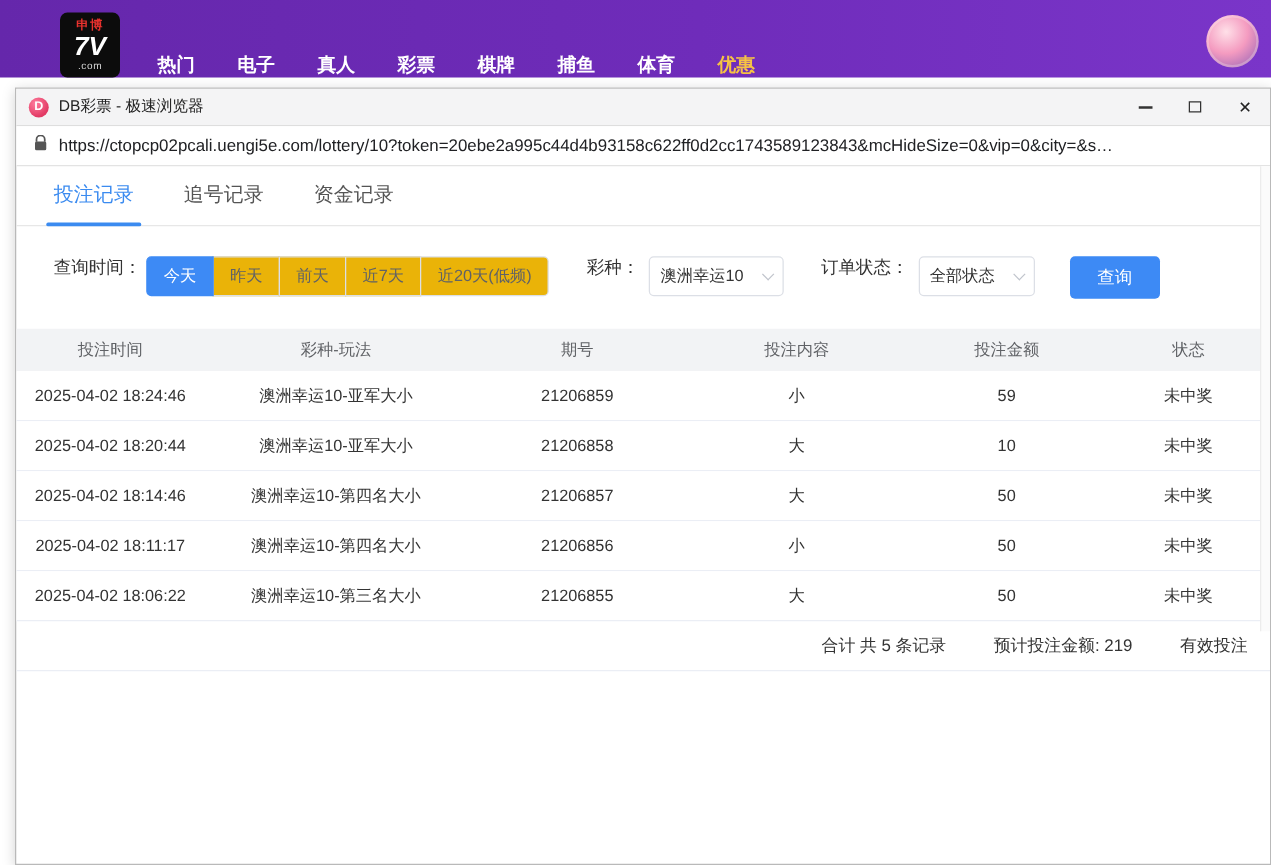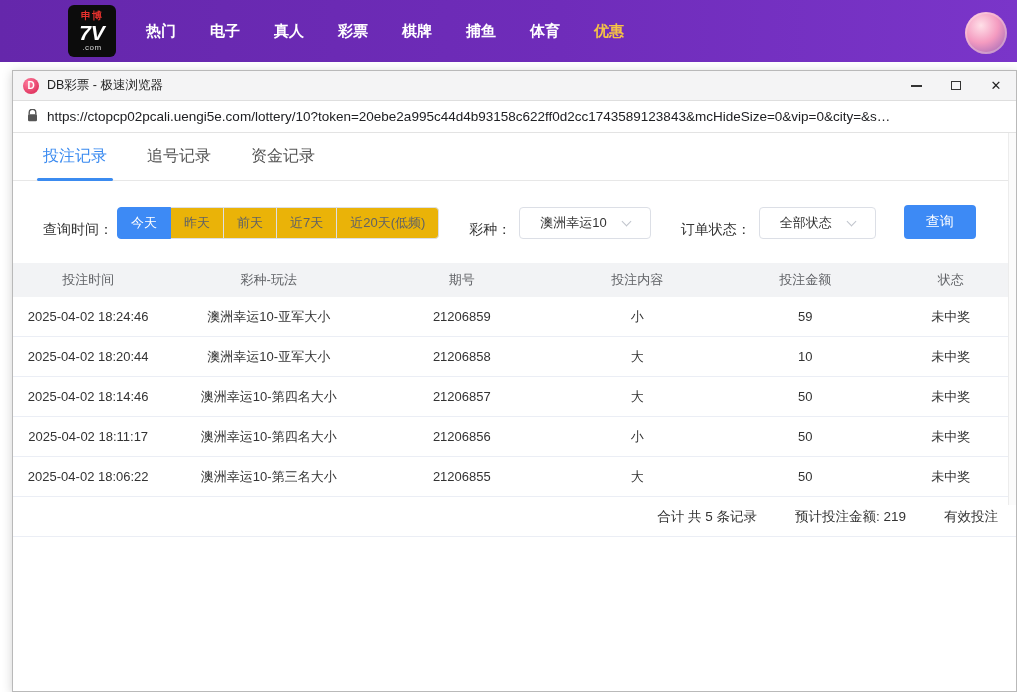--- a/index.html
+++ b/index.html
@@ -2,21 +2,21 @@
 <html><head>
 <meta charset="utf-8">
 <style>
   * { margin:0; padding:0; box-sizing:border-box; }
   html,body { width:1017px; height:692px; overflow:hidden; background:#fff;
     font-family:"Liberation Sans","DejaVu Sans",sans-serif; }
 
   
   .topbar { position:absolute; left:0; top:0; width:100%; height:62px;
     background:linear-gradient(90deg,#6527ab 0%,#6f2cba 55%,#7a35c9 100%);
-    display:flex; align-items:center;padding-left:20px; }
+    display:flex; align-items:flex-end; }
   .logo { margin-left:48px; width:48px; height:52px; background:#0c0c0c; border-radius:6px;
     display:flex; flex-direction:column; align-items:center; justify-content:center; line-height:1; }
   .logo-top { color:#e8322e; font-size:10px; font-weight:700; letter-spacing:1px; }
   .logo-main { color:#fff; font-size:21px; font-weight:800; font-style:italic; margin-top:1px; }
   .logo-suffix { color:#d9d9d9; font-size:8px; margin-top:1px; letter-spacing:.5px; }
   .nav { display:flex; margin-left:30px; gap:34px; }
   .nav-item { color:#fff; font-size:15px; font-weight:700; cursor:pointer; white-space:nowrap; }
   .nav-gold { color:#f6c344; }
   .avatar { position:absolute; right:10px; top:12px; width:42px; height:42px; border-radius:50%;
     background:radial-gradient(circle at 38% 32%, #ffe0e8 0%, #f49bc0 45%, #8a5bb5 100%);
@@ -48,30 +48,30 @@
 
   
   .tabbar { display:flex; gap:40px; padding-left:30px; height:48px; align-items:center;
     border-bottom:1px solid #e7e7e7; }
   .tab { font-size:16px; color:#555; cursor:pointer; position:relative; white-space:nowrap; }
   .tab-active { color:#3b8bf0; }
   .tab-active::after { content:''; position:absolute; left:-6px; right:-6px; bottom:-14px;
     height:3px; background:#3b8bf0; border-radius:2px; }
 
   
-  .filters { display:flex; align-items:flex-end; margin:24px 0 0 30px; font-size:14px; color:#333; }
+  .filters { display:flex; align-items:flex-start; margin:24px 0 0 30px; font-size:14px; color:#333; }
   .time-group { display:flex; margin-left:4px; }
   .time-btn { height:32px; padding:0 13px; font-size:13px; background:#eab308;
     border:1px solid #dcdfe6; color:#606266; margin-left:-1px; cursor:pointer; white-space:nowrap; }
   .time-btn:first-child { border-radius:4px 0 0 4px; margin-left:0; }
   .time-btn:last-child { border-radius:0 4px 4px 0; }
   .time-active { background:#3d8af5; border-color:#3d8af5; color:#fff; position:relative; z-index:1; border-radius:4px 0 0 4px; }
   .f-label { margin-left:30px; white-space:nowrap; }
   .select { margin-left:8px; height:32px; border:1px solid #dcdfe6; border-radius:4px; background:#fff;
-    display:flex; align-items:center; padding:0 20px; gap:16px; font-size:13px; color:#333; cursor:pointer; white-space:nowrap; }
+    display:flex; align-items:center; padding:0 8px; gap:16px; font-size:13px; color:#333; cursor:pointer; white-space:nowrap; }
   .chevron { width:7px; height:7px; border-right:1.5px solid #c0c4cc; border-bottom:1.5px solid #c0c4cc;
     transform:rotate(45deg); margin-top:-4px; }
   .search-btn { margin-left:28px; width:72px; height:34px; background:#3d8af5; color:#fff;
     border:none; border-radius:4px; font-size:14px; cursor:pointer; }
 
   
   .table { margin-top:24px; }
   .thead { display:flex; height:34px; background:#f2f3f5; align-items:center; }
   .th { font-size:13px; color:#606266; text-align:center; }
   .tr { display:flex; height:40px; align-items:center; border-bottom:1px solid #ebeef5; background:#fff; }

